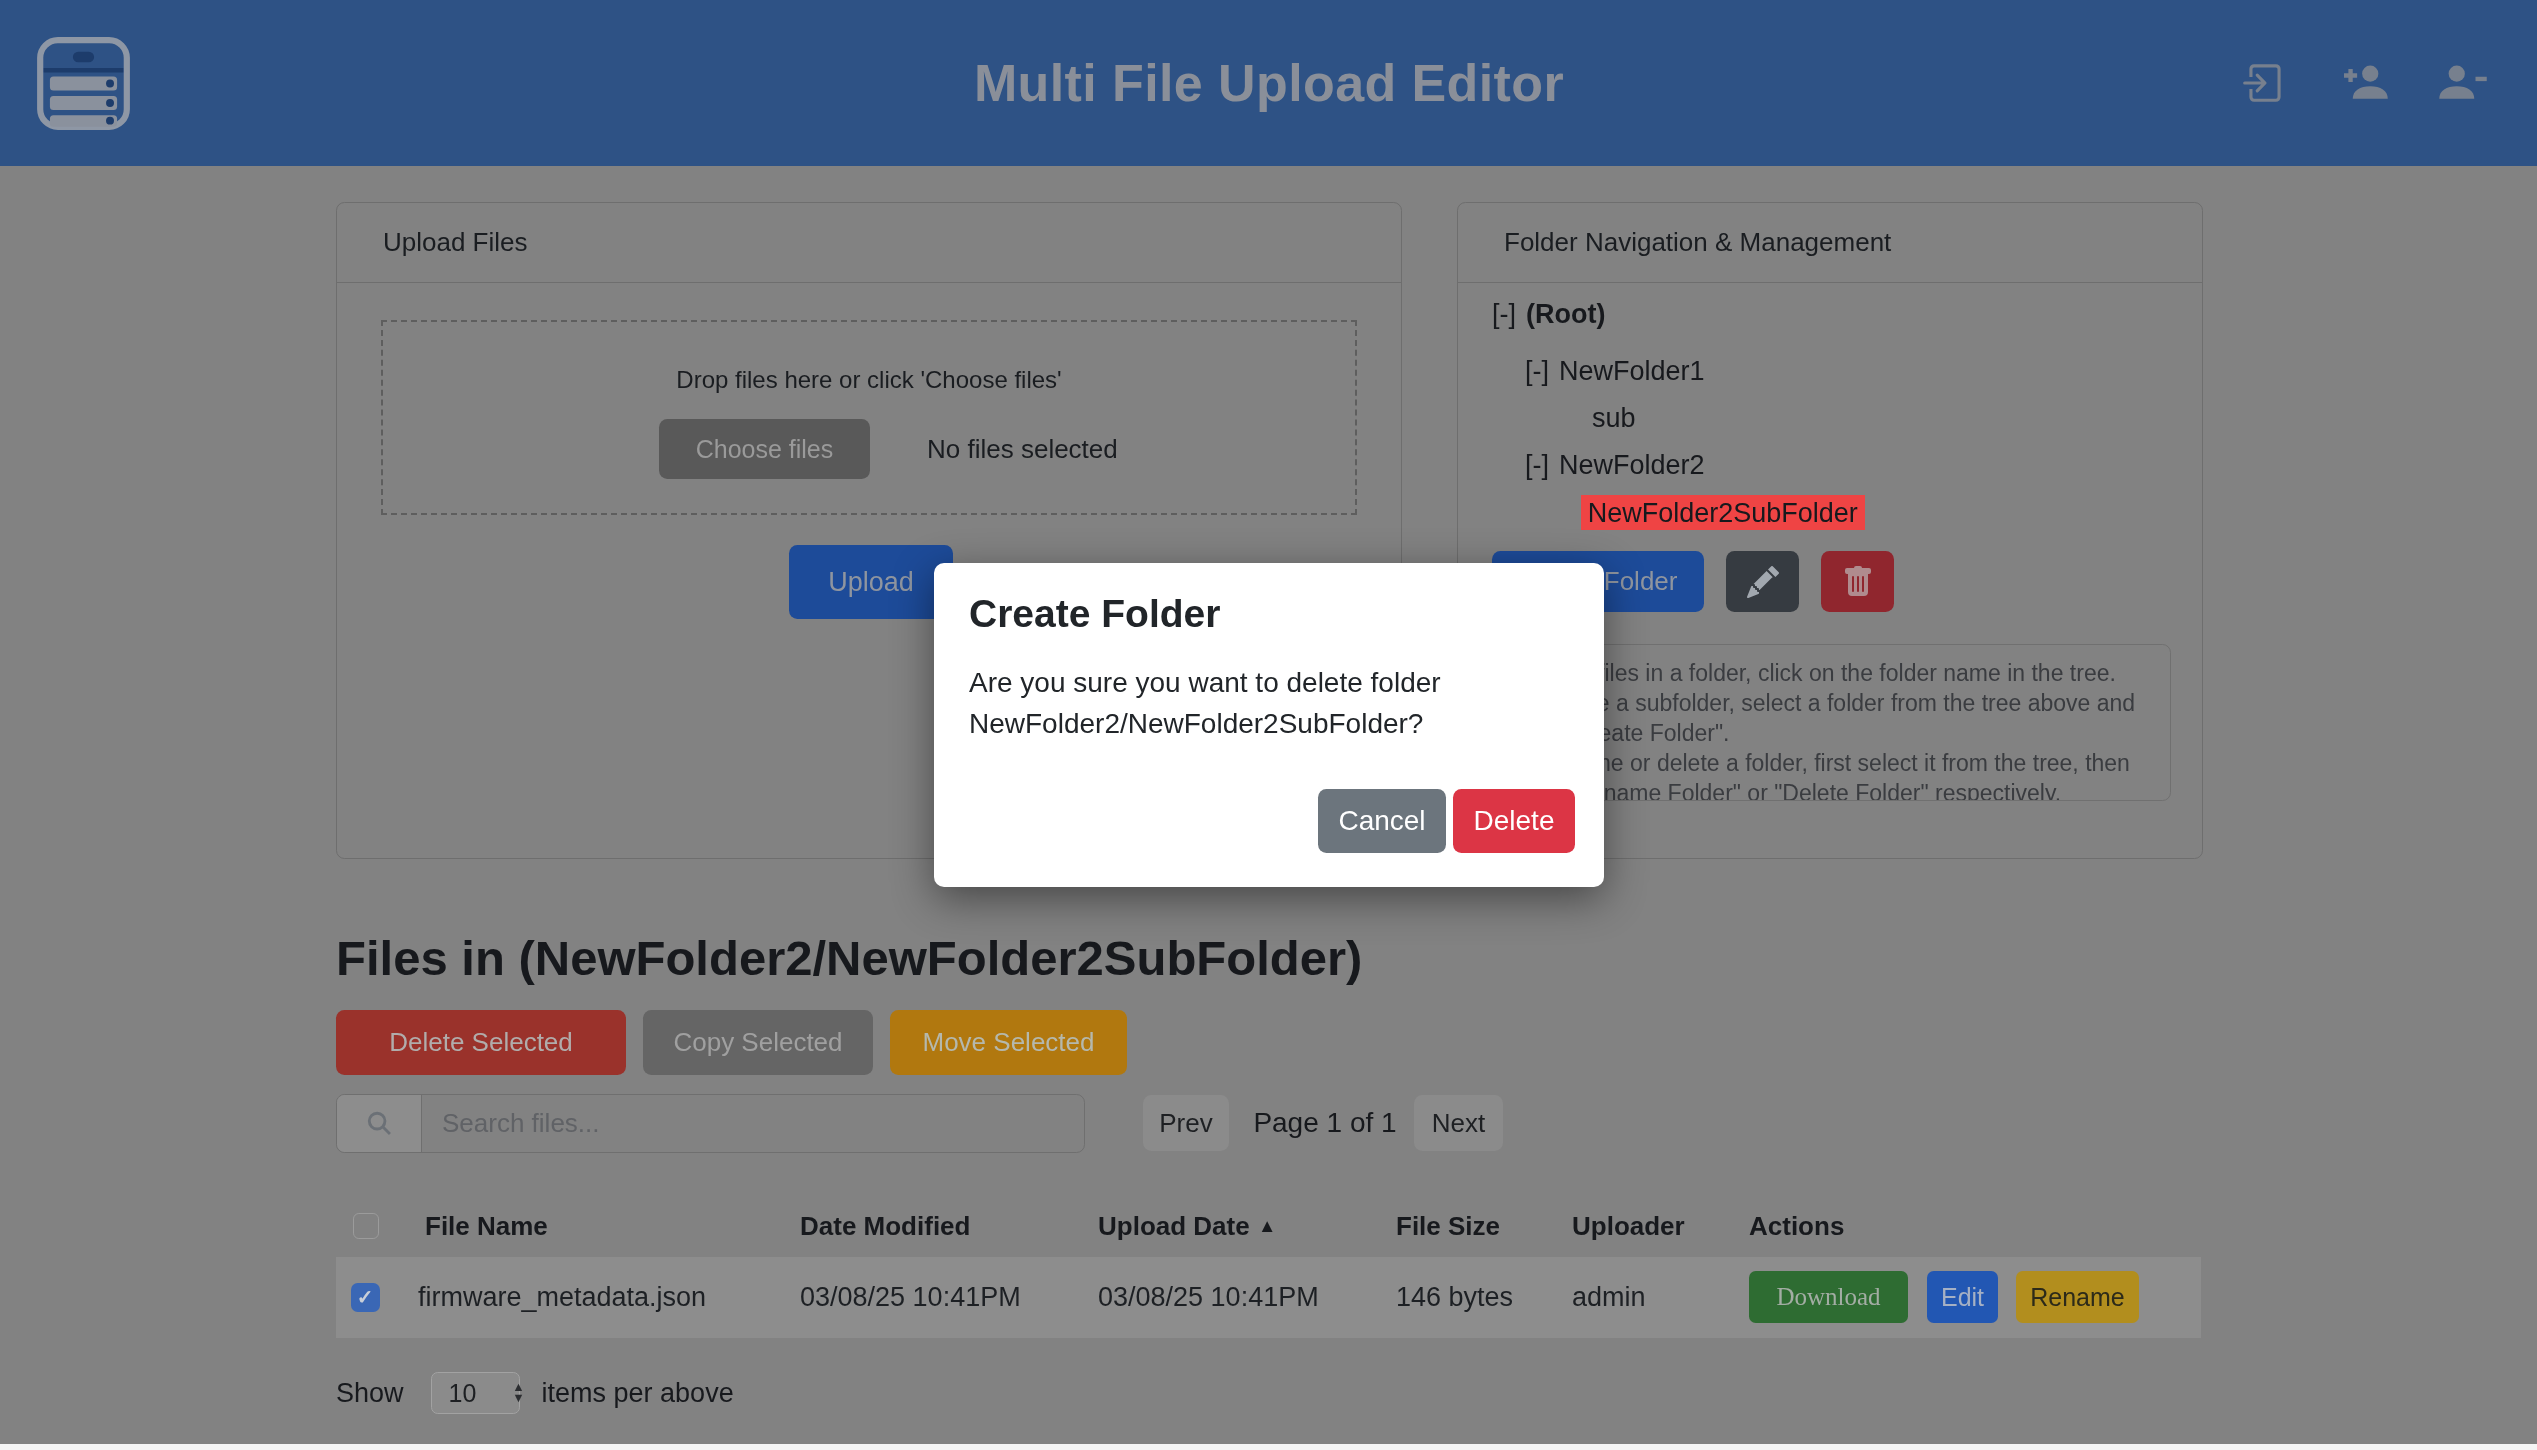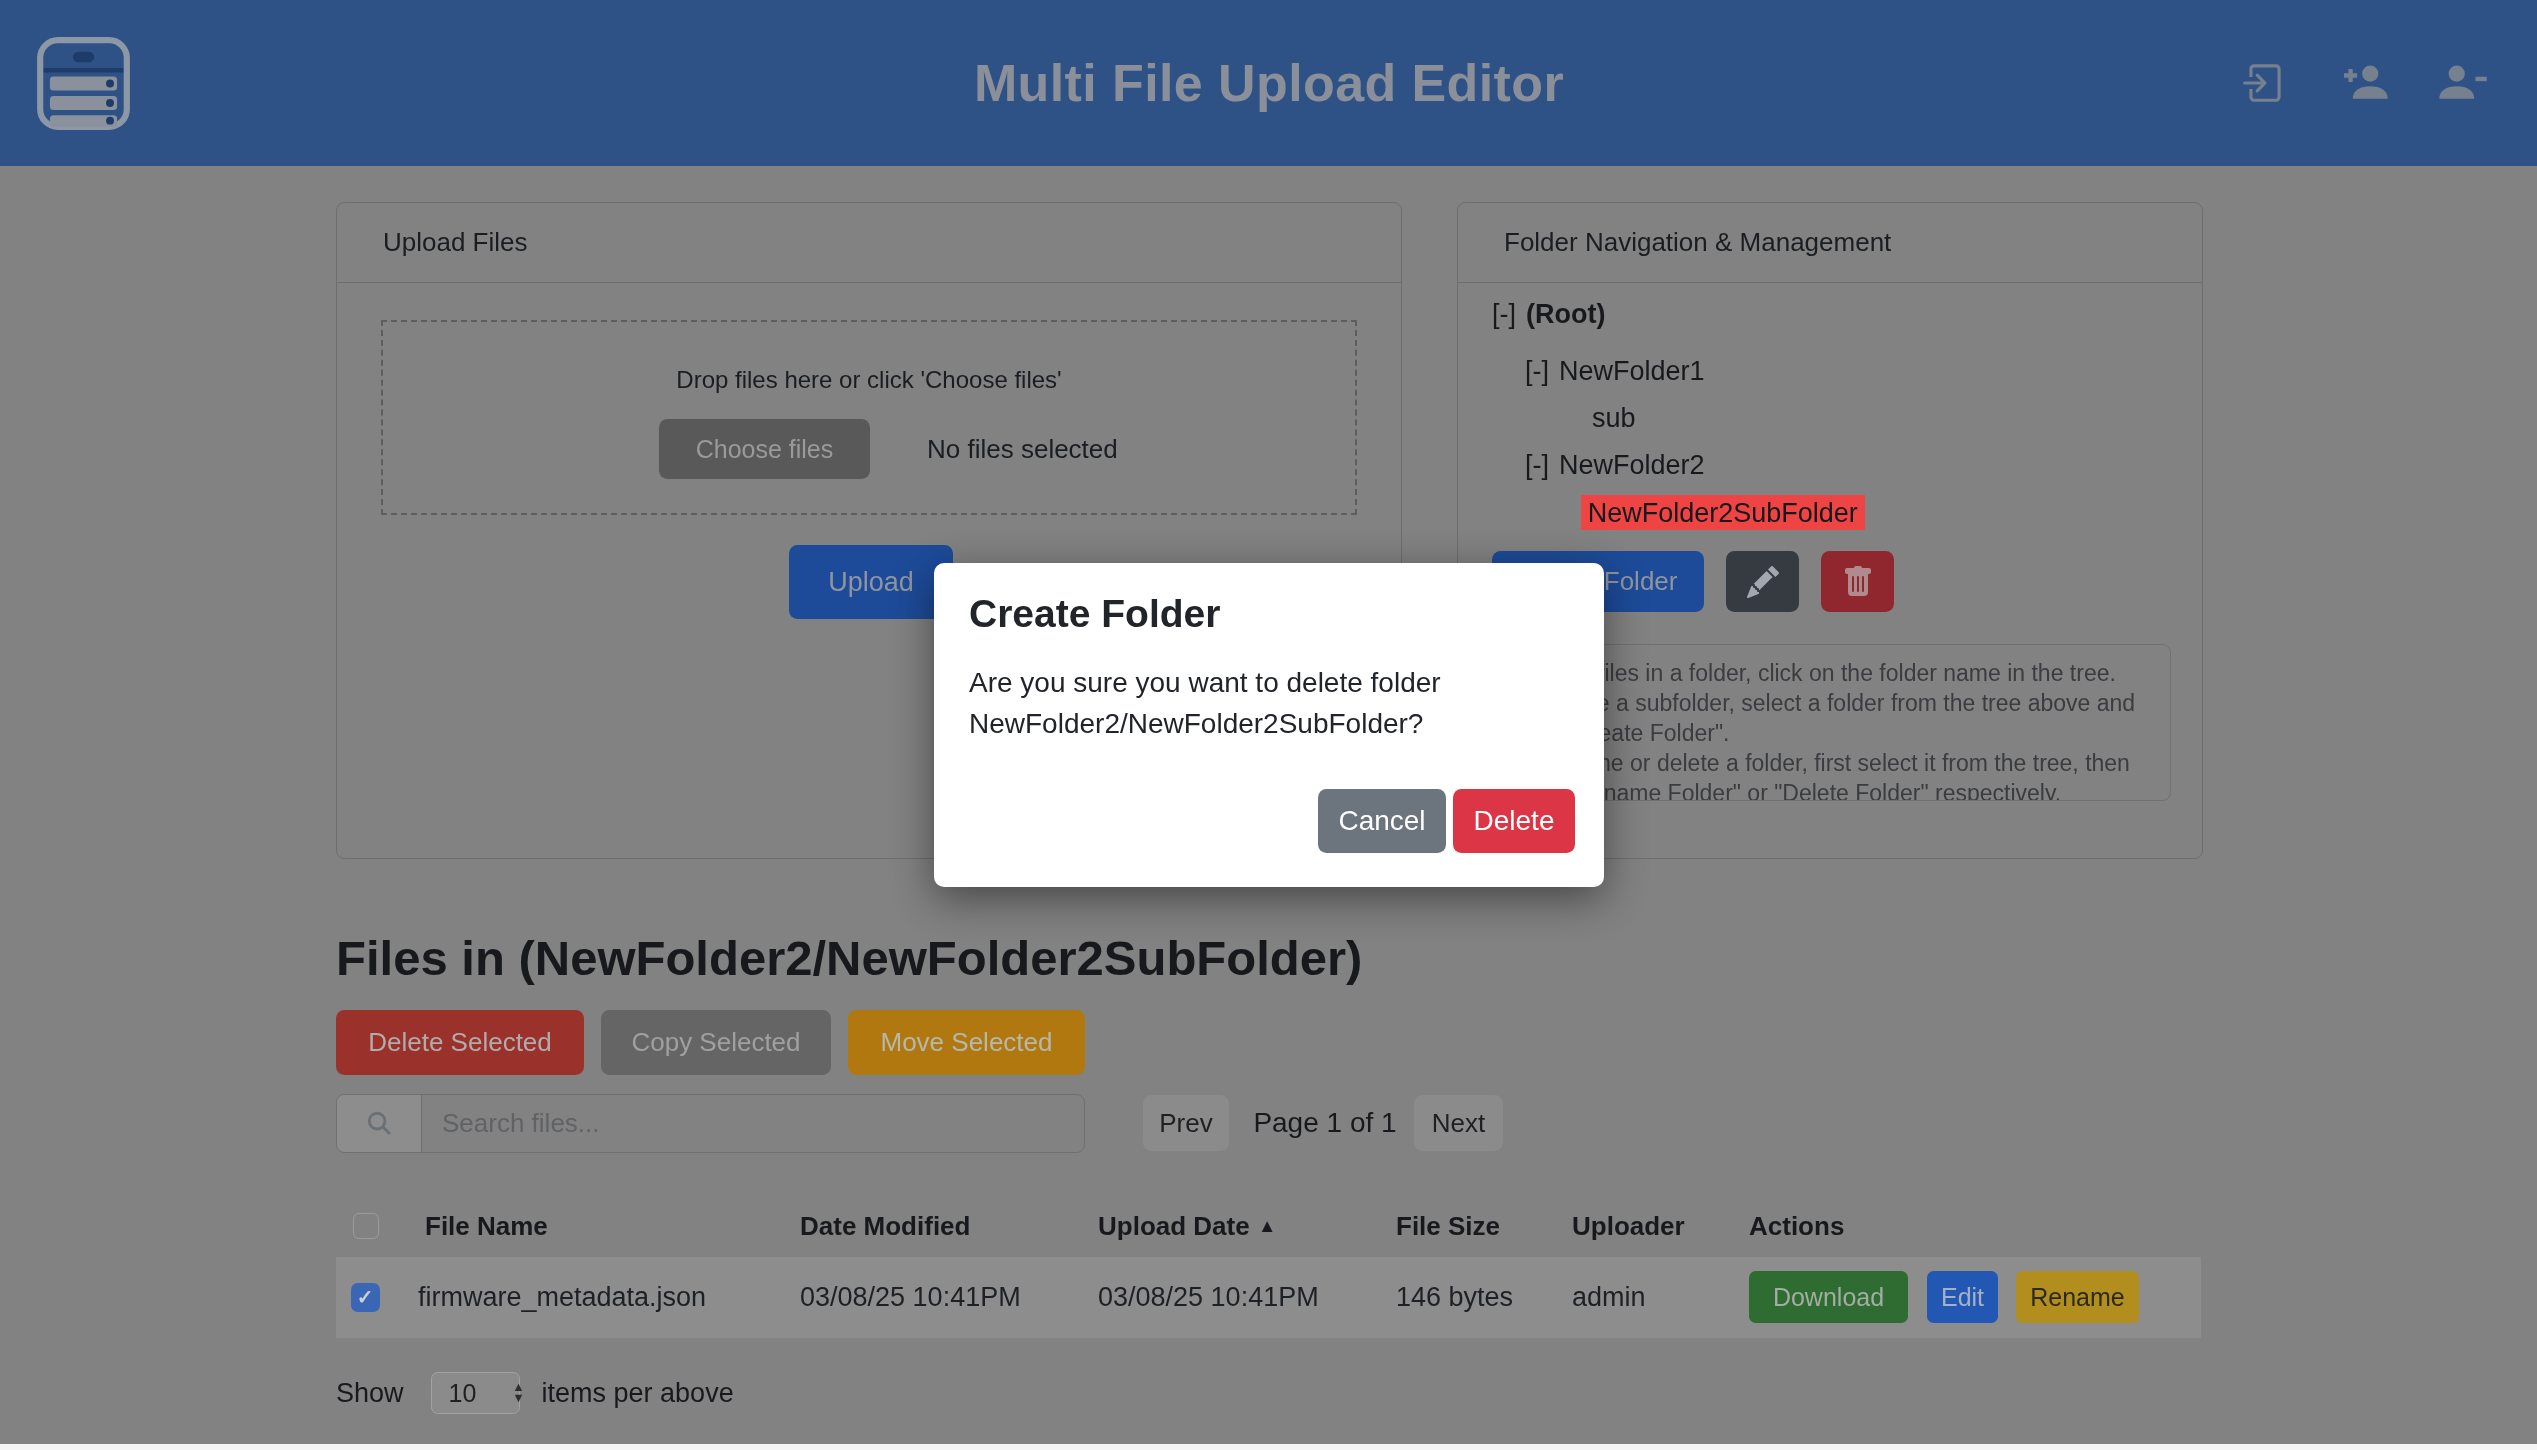--- a/index.html
+++ b/index.html
@@ -42,21 +42,21 @@
   .rename-folder-btn{background:#363b41;}
   .rename-folder-btn svg{fill:#a2a8af;}
   .delete-folder-btn{background:#90262e;}
   .delete-folder-btn svg{fill:#b08b8e;}
   .help-box{position:absolute;left:34px;top:441px;width:633px;height:128px;border:1.7px solid #707070;border-radius:8.4px;
     padding:13.4px 22px;font-size:23px;line-height:30px;color:#3a3c40;white-space:nowrap;overflow:hidden;}
   
   .files-heading{position:absolute;left:336px;top:930px;font-size:49px;font-weight:bold;color:#17191d;}
   .bulk-btns{position:absolute;left:336px;top:1010px;display:flex;gap:17px;}
   .bulk-btns .btn{height:65px;font-size:26px;}
-  .delete-selected{width:248px;background:#9a322b;color:#b1acab;}
+  .delete-selected{width:290px;background:#9a322b;color:#b1acab;}
   .copy-selected{width:230px;background:#656565;color:#a0a0a0;}
   .move-selected{width:237px;background:#b1780f;color:#b5b8ad;}
   .search-group{position:absolute;left:336px;top:1094px;width:749px;height:59px;border:1.7px solid #6f6f6f;border-radius:8.4px;
     display:flex;box-sizing:border-box;overflow:hidden;}
   .search-addon{width:84px;background:#8d8d8d;border-right:1.7px solid #6f6f6f;display:flex;align-items:center;justify-content:center;}
   .search-addon svg{width:28.5px;height:28.5px;stroke:#6b7076;fill:none;stroke-width:2;}
   .search-input{flex:1;border:none;outline:none;background:transparent;font-size:26px;color:#1a1d21;
     padding:0 20px;font-family:"Liberation Sans",sans-serif;}
   .search-input::placeholder{color:#606266;opacity:1;}
   .pager-btn{position:absolute;top:1095px;height:56px;background:#8b8b8b;border-radius:8.4px;color:#1e2023;font-size:26px;}
@@ -68,21 +68,21 @@
   .thead-row{position:absolute;left:336px;top:1200px;width:1865px;height:52px;}
   .th{position:absolute;top:0;height:52px;display:flex;align-items:center;font-size:26px;font-weight:bold;color:#17191d;}
   .checkbox{box-sizing:border-box;border-radius:5.9px;}
   .cb-empty{position:absolute;left:17px;top:12.6px;width:26px;height:26px;border:1.7px solid #9b9b9b;}
   .sort-icon{font-size:18.5px;margin-left:8.4px;color:#17191d;}
   .trow{position:absolute;left:336px;top:1257px;width:1865px;height:81px;background:#8d8d8d;}
   .td{position:absolute;top:0;height:81px;display:flex;align-items:center;font-size:27px;color:#1d2024;}
   .cb-checked{position:absolute;left:15px;top:26px;width:28.5px;height:28.5px;background:#3a67b5;border-radius:6.7px;
     display:flex;align-items:center;justify-content:center;color:#c9cfd8;font-size:20px;font-weight:bold;}
   .row-btn{position:absolute;top:14.3px;height:52px;border-radius:6.7px;display:flex;align-items:center;justify-content:center;font-size:25px;}
-  .download-btn{left:1413px;width:159px;background:#2e6c32;color:#a3ada4;}
+  .download-btn{left:1413px;width:159px;background:#2e6c32;color:#a3ada4;font-family:Liberation Serif, serif;}
   .edit-btn{left:1591px;width:71px;background:#2257b3;color:#a5b0c4;}
   .rename-btn{left:1680px;width:123px;background:#b28e1e;color:#2c2a19;}
   
   .page-size-row{position:absolute;left:336px;top:1372px;height:42px;display:flex;align-items:center;font-size:27px;color:#17191d;}
   .page-size-select{width:89px;height:42px;margin:0 22px 0 27px;background:#8b8b8b;border:1.7px solid #a2a2a2;border-radius:6.7px;
     box-sizing:border-box;display:flex;align-items:center;justify-content:space-between;padding:0 10px 0 17px;font-size:25px;color:#1e2023;gap:36px;}
   .spinner{display:flex;flex-direction:column;line-height:11px;font-size:12.6px;color:#2c2e31;}
   .bottom-strip{position:absolute;left:0;top:1444px;width:2538px;height:6.7px;background:#f5f5f5;}
   
   .modal{position:absolute;left:934px;top:563px;width:670px;height:324px;background:#ffffff;border-radius:10px;

